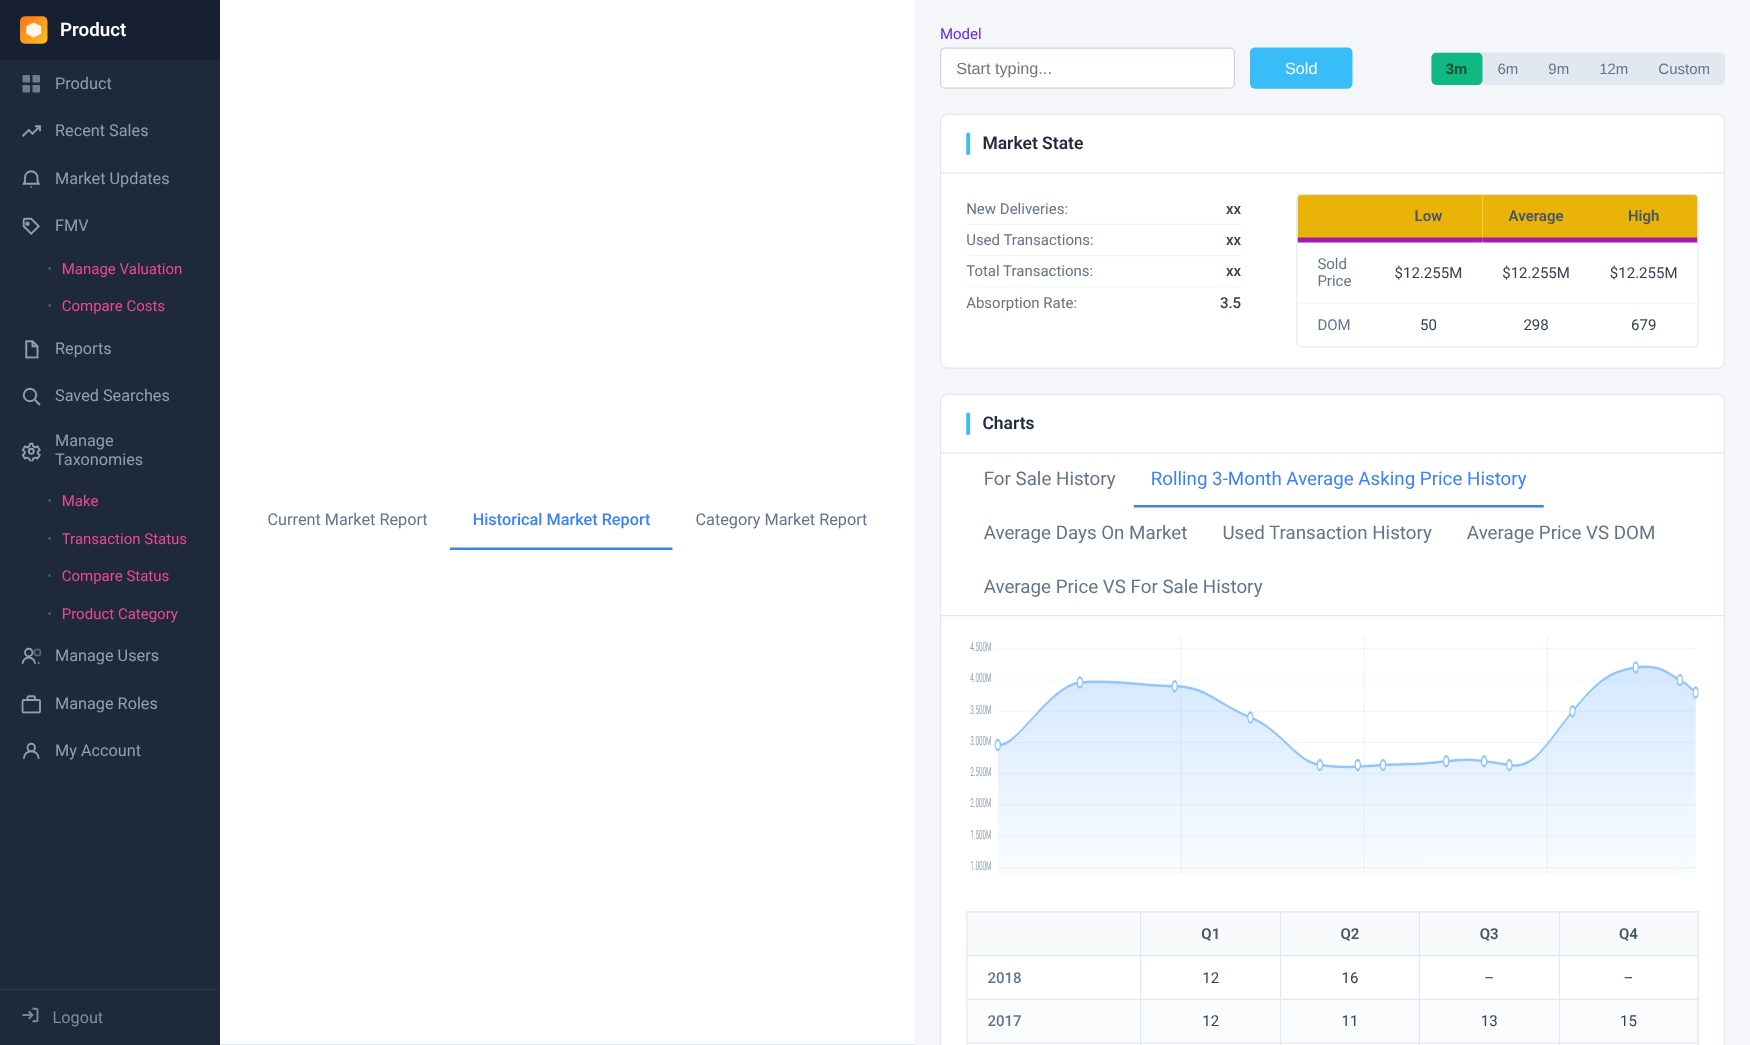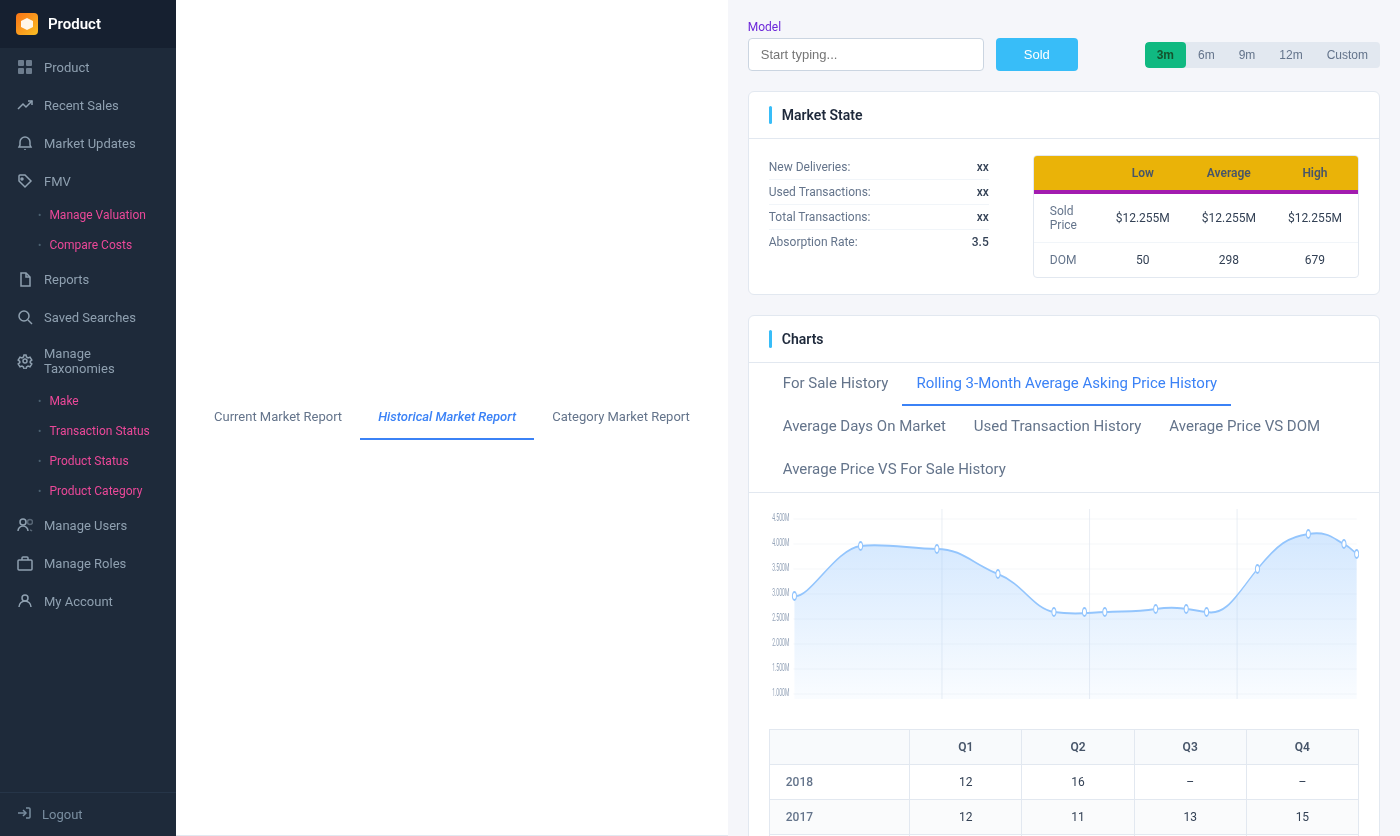--- a/index.html
+++ b/index.html
@@ -105,21 +105,20 @@
       font-size: 13px;
       color: #64748b;
       cursor: pointer;
       border-bottom: 2px solid transparent;
       white-space: nowrap;
     }
     .tab.active {
       color: #3b82f6;
       border-bottom-color: #3b82f6;
       font-weight: 500;
-      font-style: italic;
     }
 
     
     .content {
       flex: 1;
       overflow-y: auto;
       padding: 20px;
       background: #f5f6fa;
     }
 
@@ -413,21 +412,21 @@
     <span>Manage Taxonomies</span>
   </div>
 
   <div class="sidebar-sub-item">
     <span>Make</span>
   </div>
   <div class="sidebar-sub-item">
     <span>Transaction Status</span>
   </div>
   <div class="sidebar-sub-item">
-    <span>Product Status</span>
+    <span>Compare Status</span>
   </div>
   <div class="sidebar-sub-item">
     <span>Product Category</span>
   </div>
 
   <div class="sidebar-item">
     <span class="item-icon">
       <svg width="16" height="16" viewBox="0 0 16 16" fill="none" stroke="currentColor" stroke-width="1.5">
           <circle cx="6" cy="5" r="3"></circle>
           <path d="M1 14a5 5 0 0 1 10 0"></path>

